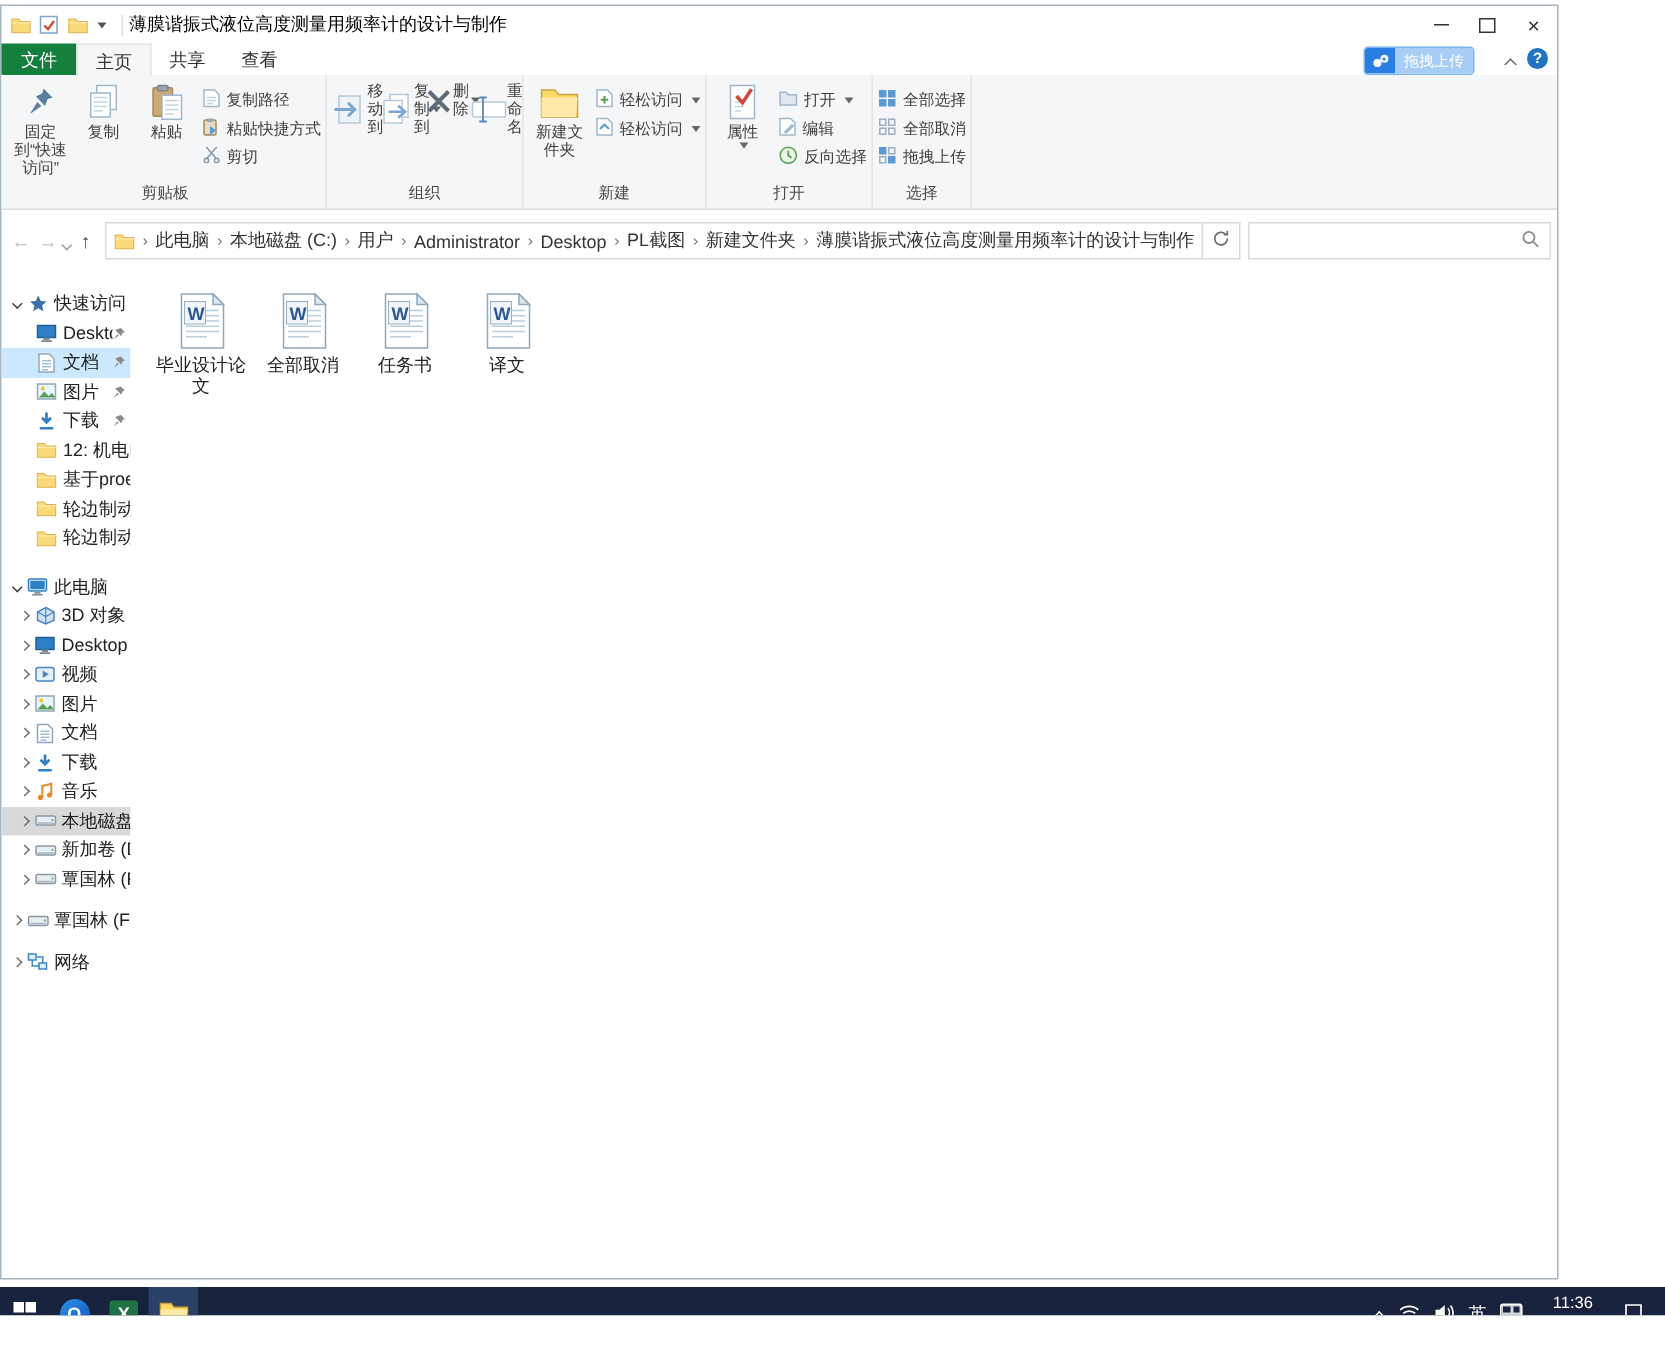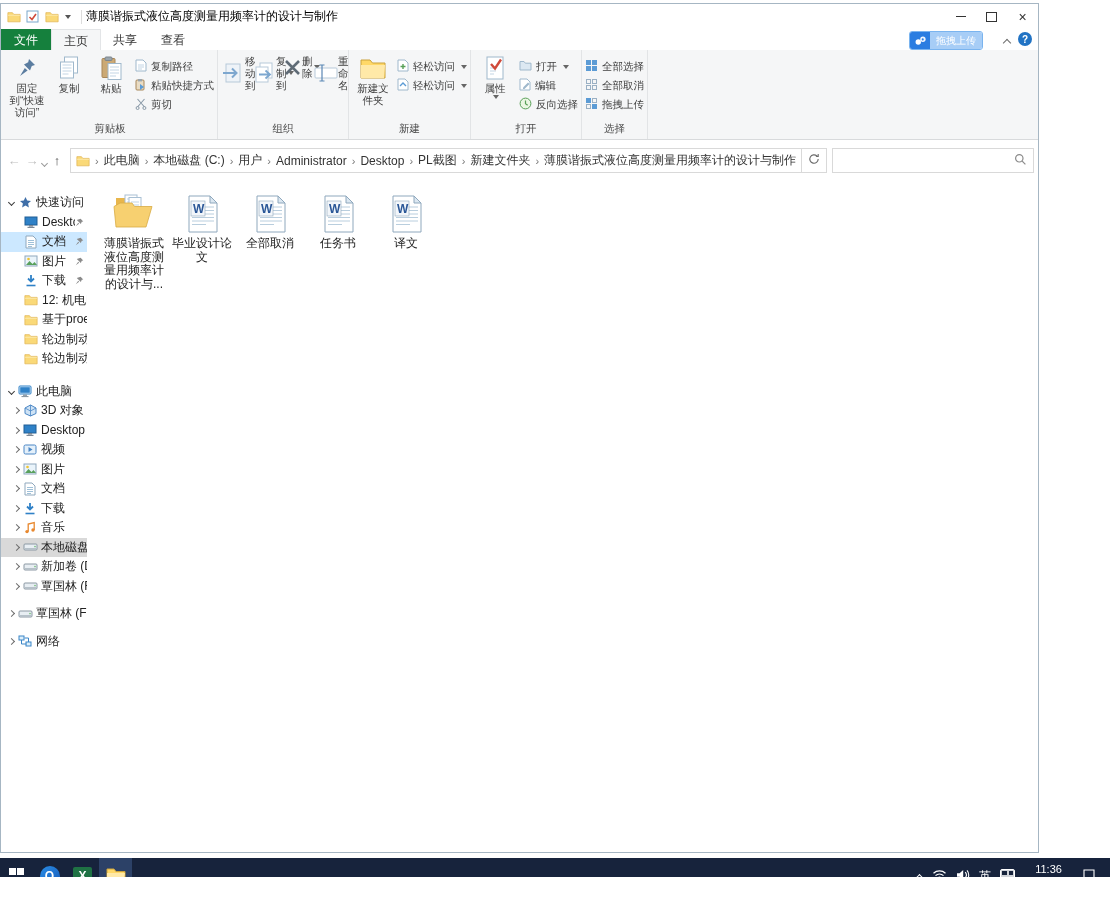--- a/index.html
+++ b/index.html
@@ -708,33 +708,20 @@
                 <path d="M3.5 5v4h5M10.5 7V3h-4" stroke="#3a86c8" fill="none"></path>
               </svg>
             </span>
           <span class="sb-label">网络</span>
         </div>
       </div>
 
       <div class="content">
         <div class="file">
           <span class="fic">
-              <svg width="44" height="42" viewBox="0 0 44 42">
-                <path d="M4 7h13l3 3.5h5V36H4z" fill="#e8b64c"></path>
-                <rect x="13" y="4" width="12" height="26" fill="#fff" stroke="#a9c0d4"></rect>
-                <path d="M15 8h8M15 11h8M15 14h8M15 17h8" stroke="#c3d5e4"></path>
-                <rect x="17" y="6.5" width="12" height="26" fill="#fff" stroke="#a9c0d4"></rect>
-                <path d="M19 11h8M19 14h8M19 17h8M19 20h8" stroke="#c3d5e4"></path>
-                <path d="M2 15.5L8 12h12l2.5 3.5H40L34 36H4z" fill="#f7d070" stroke="#d8ab44" stroke-width=".8"></path>
-              </svg>
-            </span>
-          <span class="file-label">薄膜谐振式液位高度测量用频率计的设计与...</span>
-        </div>
-        <div class="file">
-          <span class="fic">
               <svg width="31" height="38" viewBox="0 0 31 38">
                 <path d="M2 1h21l7 7v29H2z" fill="#fff" stroke="#8fa8bd"></path>
                 <path d="M23 1l7 7h-7z" fill="#dbe7f1" stroke="#8fa8bd"></path>
                 <path d="M5 12h22M5 15.5h22M5 19h22M5 22.5h22M5 26h22M5 29.5h14" stroke="#b9cede"></path>
                 <rect x="4" y="6" width="14" height="15" fill="#f2f6fa" stroke="#8fa8bd" stroke-width=".6"></rect>
                 <text x="6" y="18" font-size="12" font-weight="bold" fill="#2b5797" font-family="sans-serif">W</text>
               </svg>
             </span>
           <span class="file-label">毕业设计论文</span>
         </div>

